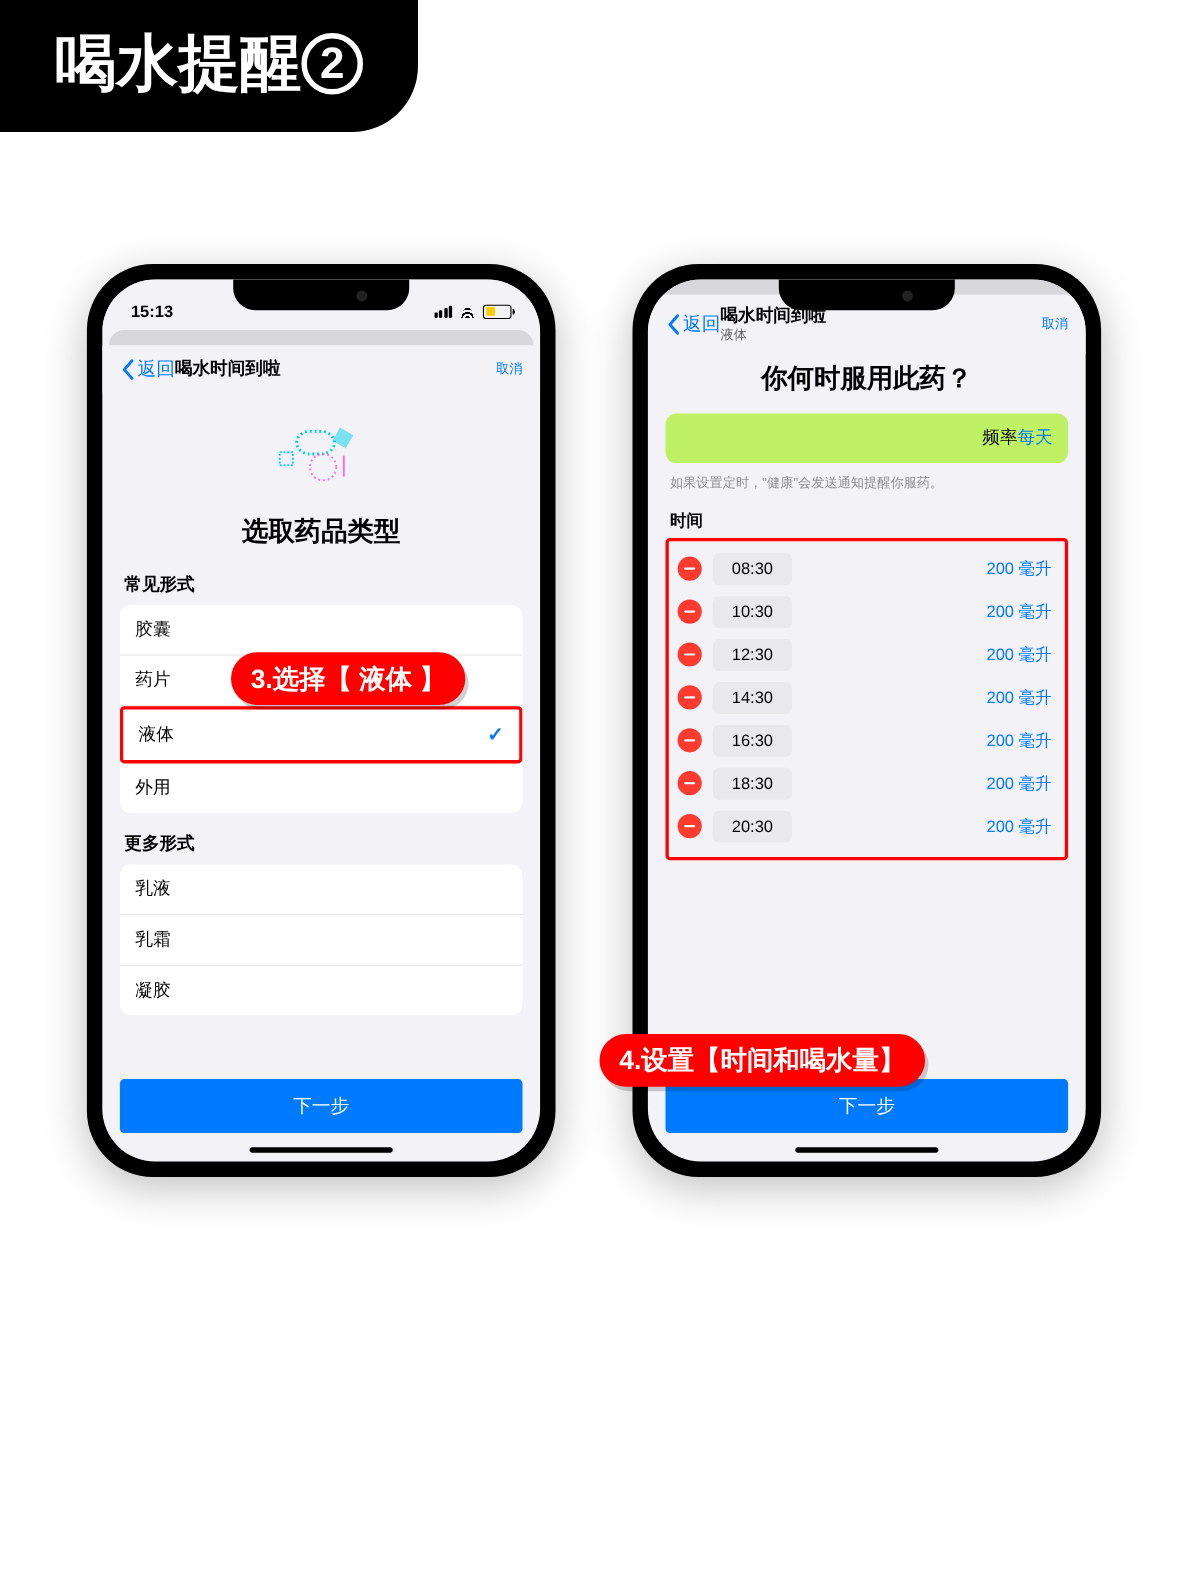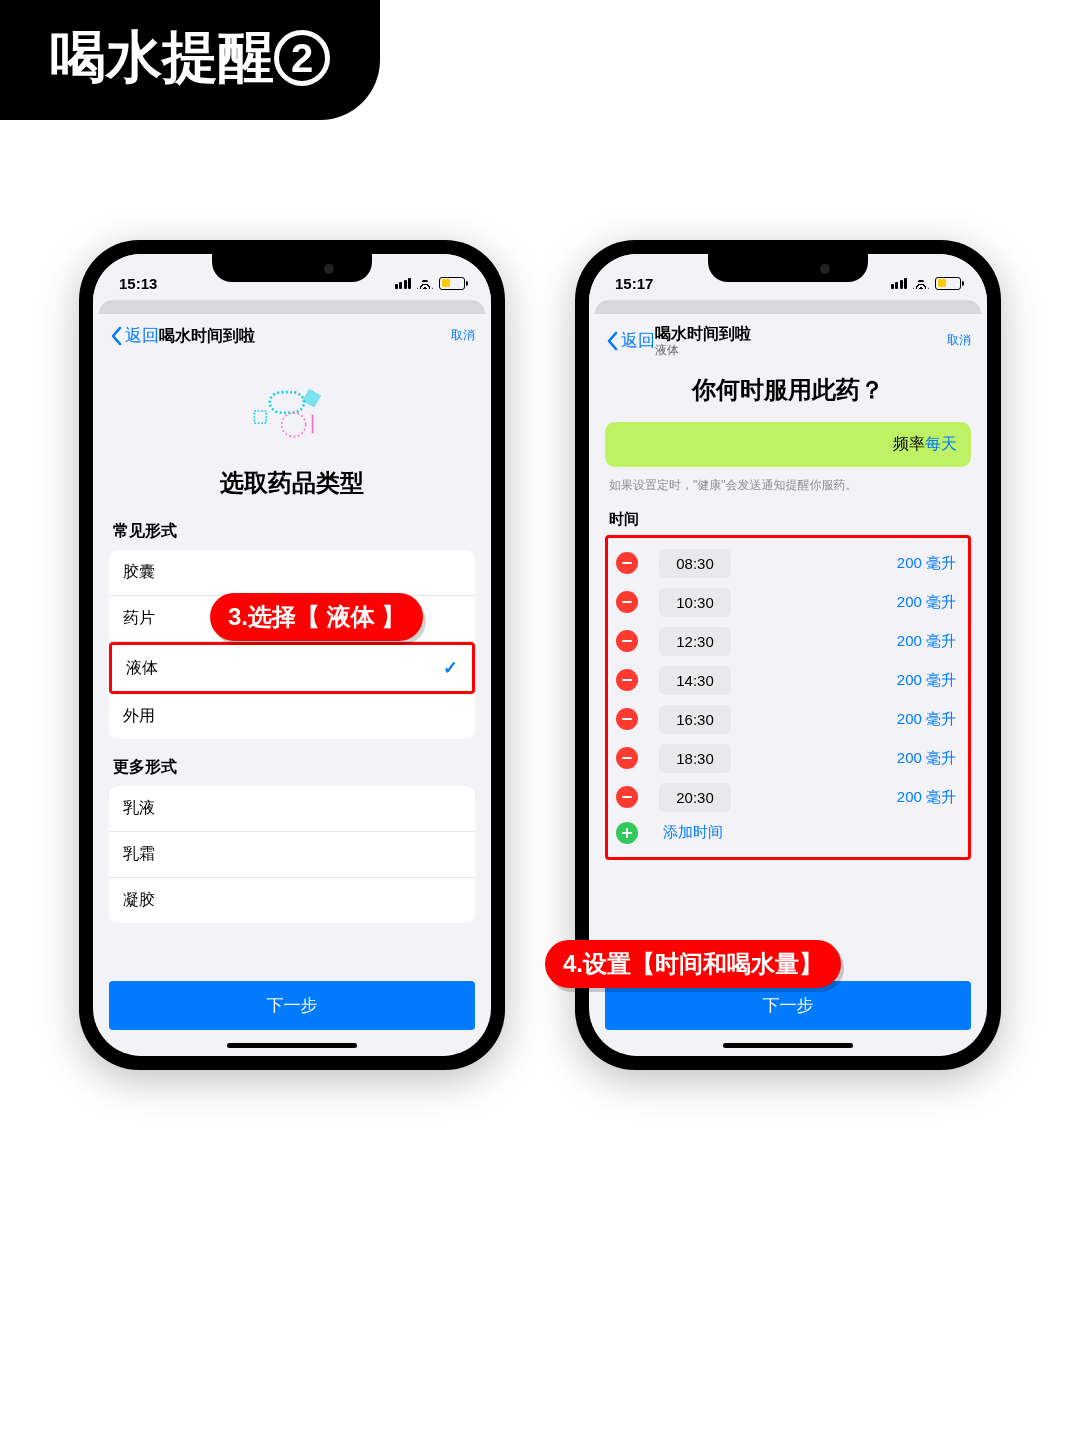--- a/index.html
+++ b/index.html
@@ -37,21 +37,21 @@
     .illus svg { width:120px; height:80px; }
     .page-title { font-size: 24px; font-weight: 700; text-align: center; margin: 8px 0 22px; color:#000; }
     .section-label { font-size: 16px; font-weight: 600; color:#000; margin: 8px 0 8px 4px; }
     .list { background:#fff; border-radius: 10px; overflow:hidden; }
     .list-row { padding: 12px 14px; font-size: 16px; color:#000; display:flex; justify-content:space-between; align-items:center; border-bottom: 0.5px solid #e5e5ea; }
     .list-row:last-child { border-bottom:none; }
     .check { color:#007aff; font-size:18px; font-weight:700; }
     .highlight-box { border: 3px solid #ff0000; border-radius: 4px; }
     .hint { font-size: 12px; color: #8e8e93; margin: 10px 4px 16px; }
     .time-section-label { font-size: 15px; font-weight: 600; color:#000; margin: 0 0 6px 4px; }
-    .time-row { display:flex; align-items:center; gap: 21px; padding: 5px 4px 5px 0; }
+    .time-row { display:flex; align-items:center; gap: 10px; padding: 5px 4px 5px 0; }
     .minus-btn { width: 22px; height: 22px; background: #ff3b30; border-radius: 50%; display:flex; align-items:center; justify-content:center; flex-shrink:0; }
     .minus-btn::after { content:""; width:10px; height:2px; background:#fff; border-radius:1px; }
     .plus-btn { width: 22px; height: 22px; background: #34c759; border-radius: 50%; position:relative; flex-shrink:0; }
     .plus-btn::before,.plus-btn::after { content:""; position:absolute; background:#fff; border-radius:1px; }
     .plus-btn::before { left:6px; right:6px; top:10px; height:2px; }
     .plus-btn::after { top:6px; bottom:6px; left:10px; width:2px; }
     .time-chip { background:#e9e9eb; padding: 6px 12px; border-radius: 6px; font-size: 15px; color:#000; min-width:72px; text-align:center; }
     .dose { margin-left:auto; color:#007aff; font-size: 15px; }
     .add-time-label { color:#007aff; font-size: 15px; padding-left:4px; }
     .times-box { border: 3px solid #ff0000; border-radius: 4px; padding: 6px 8px 8px; background:transparent; }
@@ -150,35 +150,20 @@
       <div class="footer">
         <button class="primary-btn">下一步</button>
       </div>
       <div class="home-ind"></div>
     </div>
   </div>
 
   <div class="phone">
     <div class="notch"></div>
     <div class="screen">
-      <div class="statusbar">
-        <span>15:17</span>
-        <div class="status-right">
-          <span class="bars">
-              <i></i>
-              <i></i>
-              <i></i>
-              <i></i>
-            </span>
-          <span class="wifi"></span>
-          <span class="battery">
-              <i></i>
-            </span>
-        </div>
-      </div>
       <div class="sheet-bg"></div>
       <div class="nav">
         <div class="nav-back">
           <svg viewBox="0 0 12 20">
               <path d="M10 2 L3 10 L10 18" stroke="#007aff" stroke-width="2.6" fill="none" stroke-linecap="round" stroke-linejoin="round"></path>
             </svg>
           <span>返回</span>
         </div>
         <div class="nav-title">
           <div>喝水时间到啦</div>
@@ -227,24 +212,20 @@
                 <span class="minus-btn"></span>
                 <span class="time-chip">18:30</span>
                 <span class="dose">200 毫升</span>
               </div>
               <div class="time-row">
                 <span class="minus-btn"></span>
                 <span class="time-chip">20:30</span>
                 <span class="dose">200 毫升</span>
               </div>
             </div>
-          <div class="time-row">
-            <span class="plus-btn"></span>
-            <span class="add-time-label">添加时间</span>
-          </div>
         </div>
       </div>
       <div class="footer">
         <button class="primary-btn">下一步</button>
       </div>
       <div class="home-ind"></div>
     </div>
   </div>
 </div>
 

